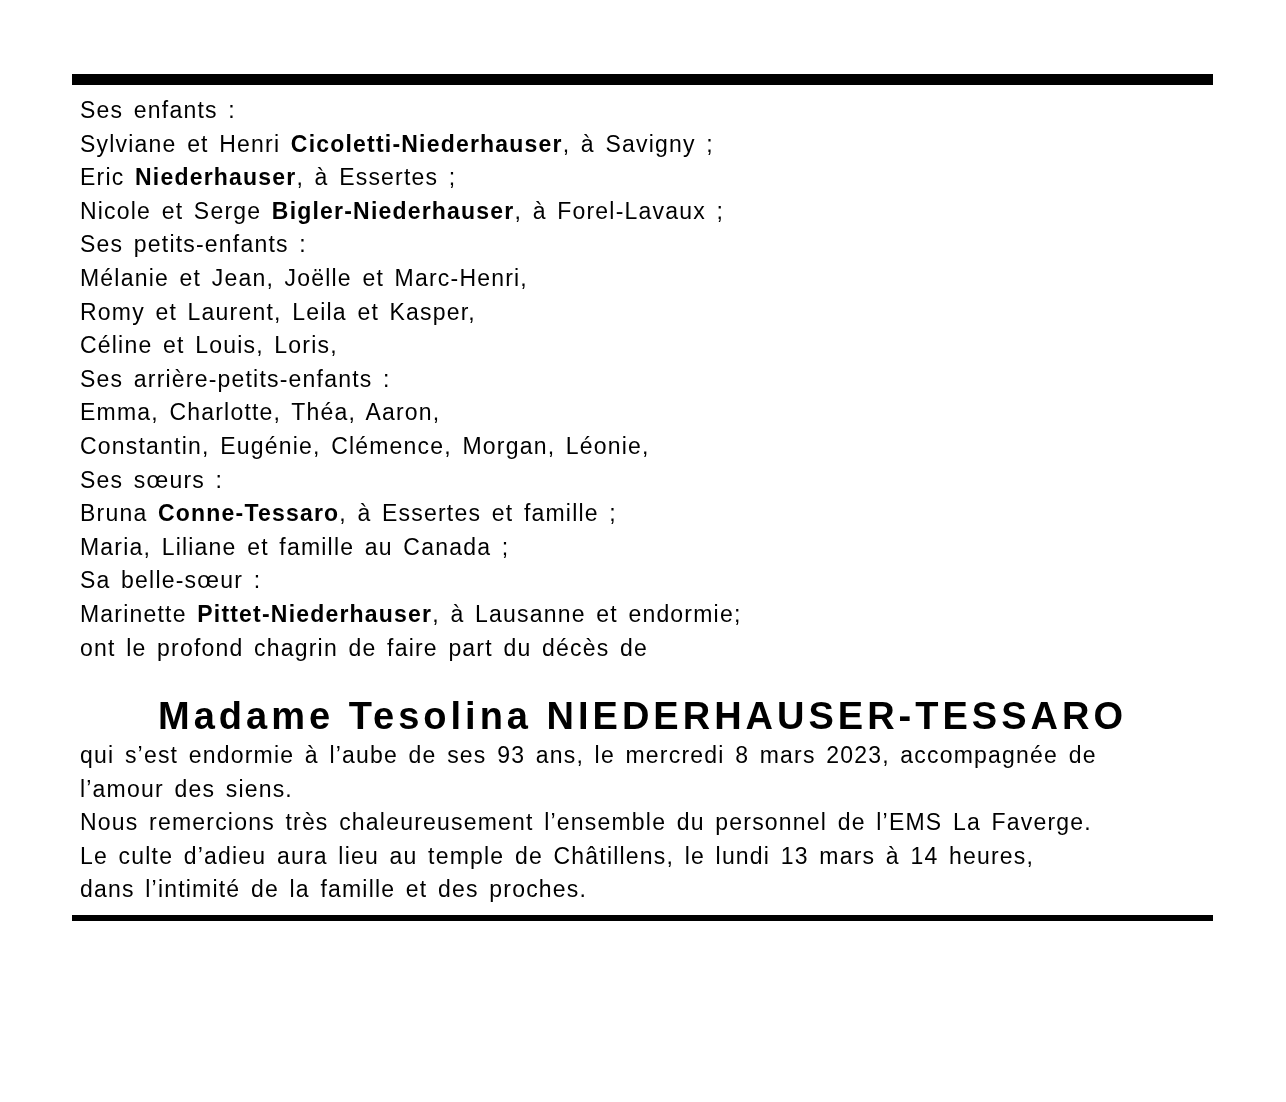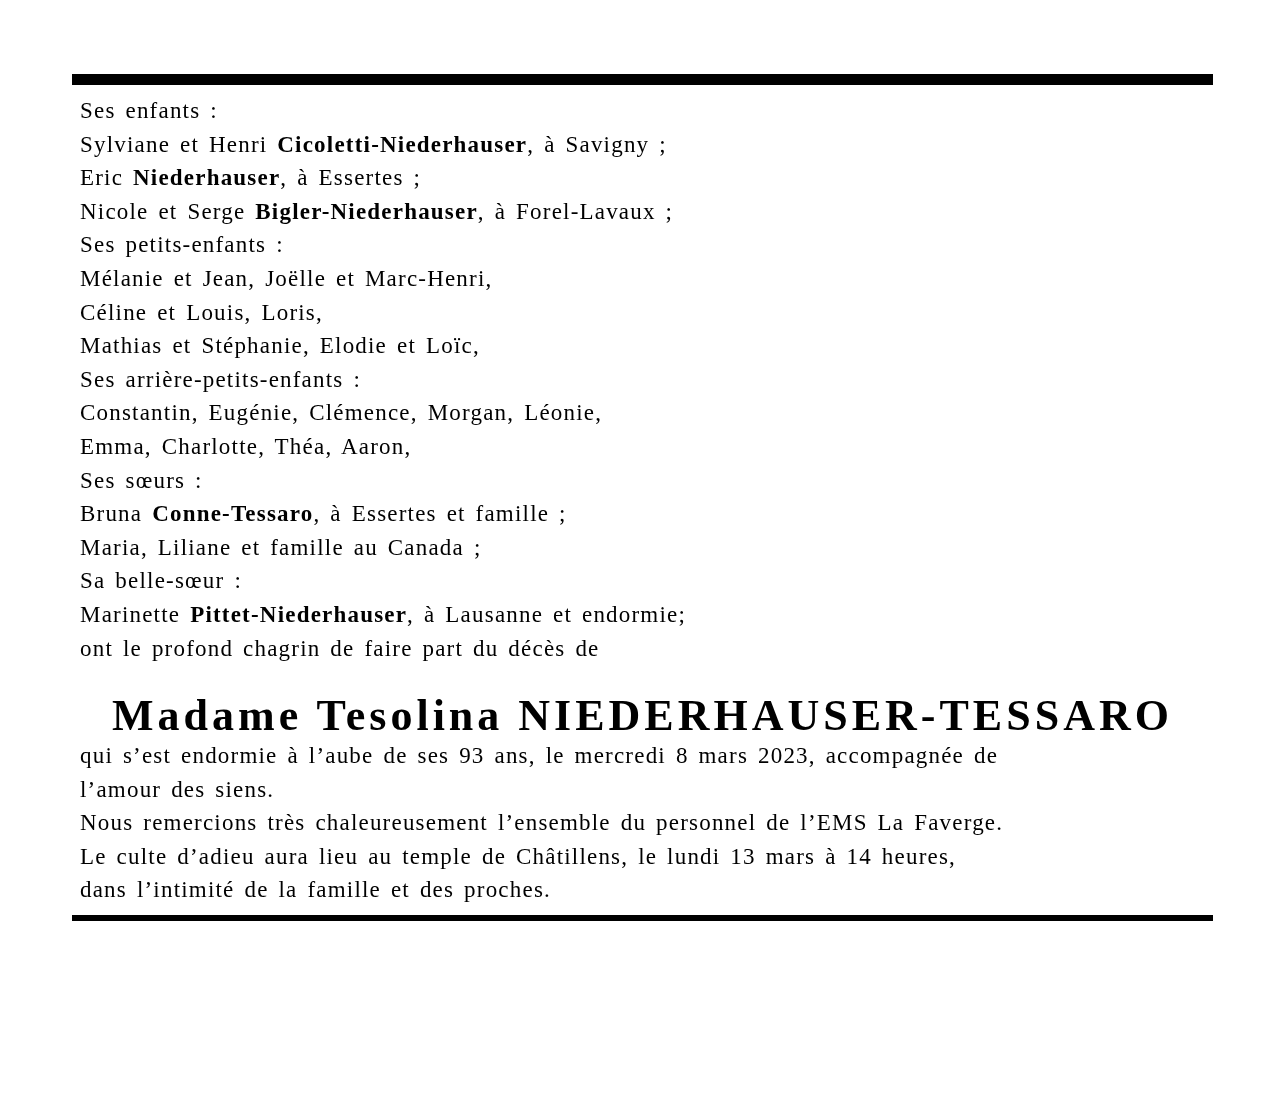--- a/index.html
+++ b/index.html
@@ -3,21 +3,21 @@
 <meta charset="utf-8">
 <style>
   * { margin: 0; padding: 0; box-sizing: border-box; }
   html, body { background: #ffffff; }
   .page {
     position: relative;
     width: 1286px;
     height: 1102px;
     background: var(--bg-color, #ffffff);
     overflow: hidden;
-    font-family: Liberation Serif, serif;
+    font-family: Liberation Sans, sans-serif;
     color: var(--text-color, #000000);
   }
   .notice {
     position: absolute;
     left: 72px;
     top: 74px;
     width: 1141px;
   }
   .rule {
     background: var(--rule-color, #000000);
@@ -31,21 +31,21 @@
     line-height: 33.6px;
     letter-spacing: 1.2px;
     word-spacing: 3px;
     white-space: nowrap;
     padding-left: 8px;
     color: var(--text-color, #000000);
   }
   .bold { font-weight: bold; }
   .title {
     margin-top: 28px;
-    font-size: 44px;
+    font-size: 38px;
     line-height: 46px;
     font-weight: bold;
     letter-spacing: 4px;
     text-align: center;
     white-space: nowrap;
     color: var(--text-color, #000000);
   }
   .closing { }
 </style>
 </head>
@@ -54,25 +54,25 @@
 <div class="page">
   <div class="notice">
     <div class="rule rule-top"></div>
     <div class="family" id="family-lines">
         <div class="line"><span class="">Ses enfants :</span></div>
         <div class="line"><span class="">Sylviane et Henri </span><span class="bold">Cicoletti-Niederhauser</span><span class="">, à Savigny ;</span></div>
         <div class="line"><span class="">Eric </span><span class="bold">Niederhauser</span><span class="">, à Essertes ;</span></div>
         <div class="line"><span class="">Nicole et Serge </span><span class="bold">Bigler-Niederhauser</span><span class="">, à Forel-Lavaux ;</span></div>
         <div class="line"><span class="">Ses petits-enfants :</span></div>
         <div class="line"><span class="">Mélanie et Jean, Joëlle et Marc-Henri,</span></div>
+        <div class="line"><span class="">Romy et Laurent, Leila et Kasper,</span></div>
         <div class="line"><span class="">Céline et Louis, Loris,</span></div>
-        <div class="line"><span class="">Mathias et Stéphanie, Elodie et Loïc,</span></div>
         <div class="line"><span class="">Ses arrière-petits-enfants :</span></div>
+        <div class="line"><span class="">Emma, Charlotte, Théa, Aaron,</span></div>
         <div class="line"><span class="">Constantin, Eugénie, Clémence, Morgan, Léonie,</span></div>
-        <div class="line"><span class="">Emma, Charlotte, Théa, Aaron,</span></div>
         <div class="line"><span class="">Ses sœurs :</span></div>
         <div class="line"><span class="">Bruna </span><span class="bold">Conne-Tessaro</span><span class="">, à Essertes et famille ;</span></div>
         <div class="line"><span class="">Maria, Liliane et famille au Canada ;</span></div>
         <div class="line"><span class="">Sa belle-sœur :</span></div>
         <div class="line"><span class="">Marinette </span><span class="bold">Pittet-Niederhauser</span><span class="">, à Lausanne et endormie;</span></div>
         <div class="line"><span class="">ont le profond chagrin de faire part du décès de</span></div>
       </div>
     <h1 class="title">Madame Tesolina NIEDERHAUSER-TESSARO</h1>
     <div class="closing" id="closing-lines">
         <div class="line">qui s’est endormie à l’aube de ses 93 ans, le mercredi 8 mars 2023, accompagnée de</div>

